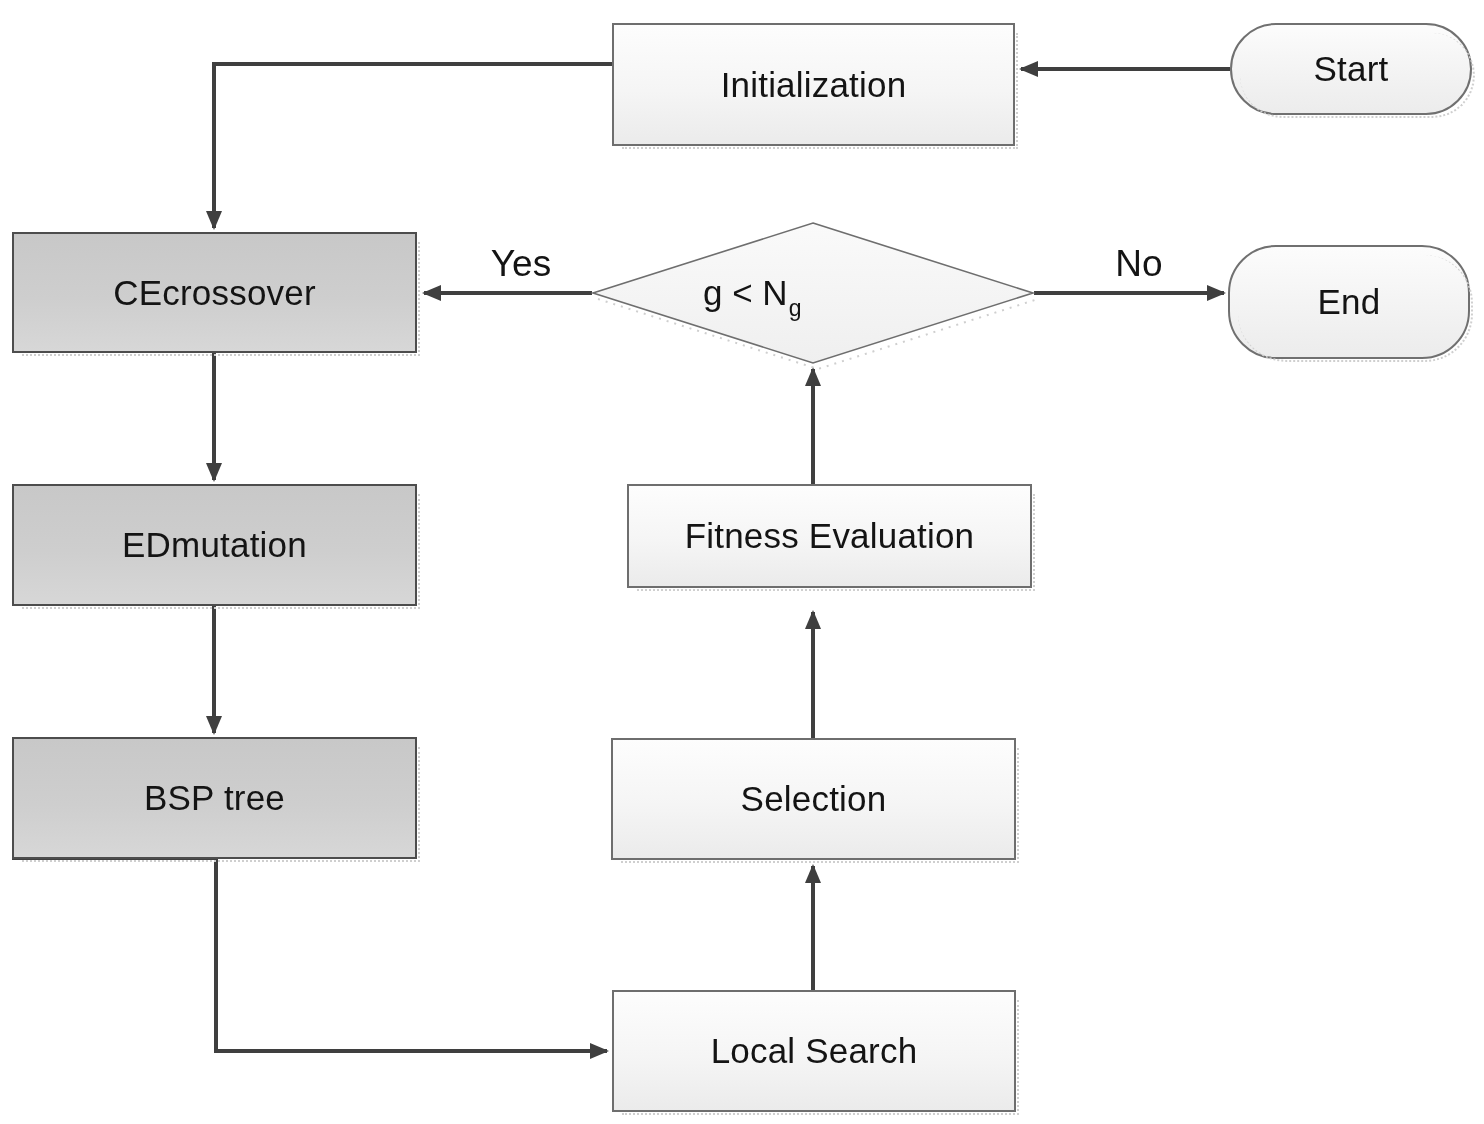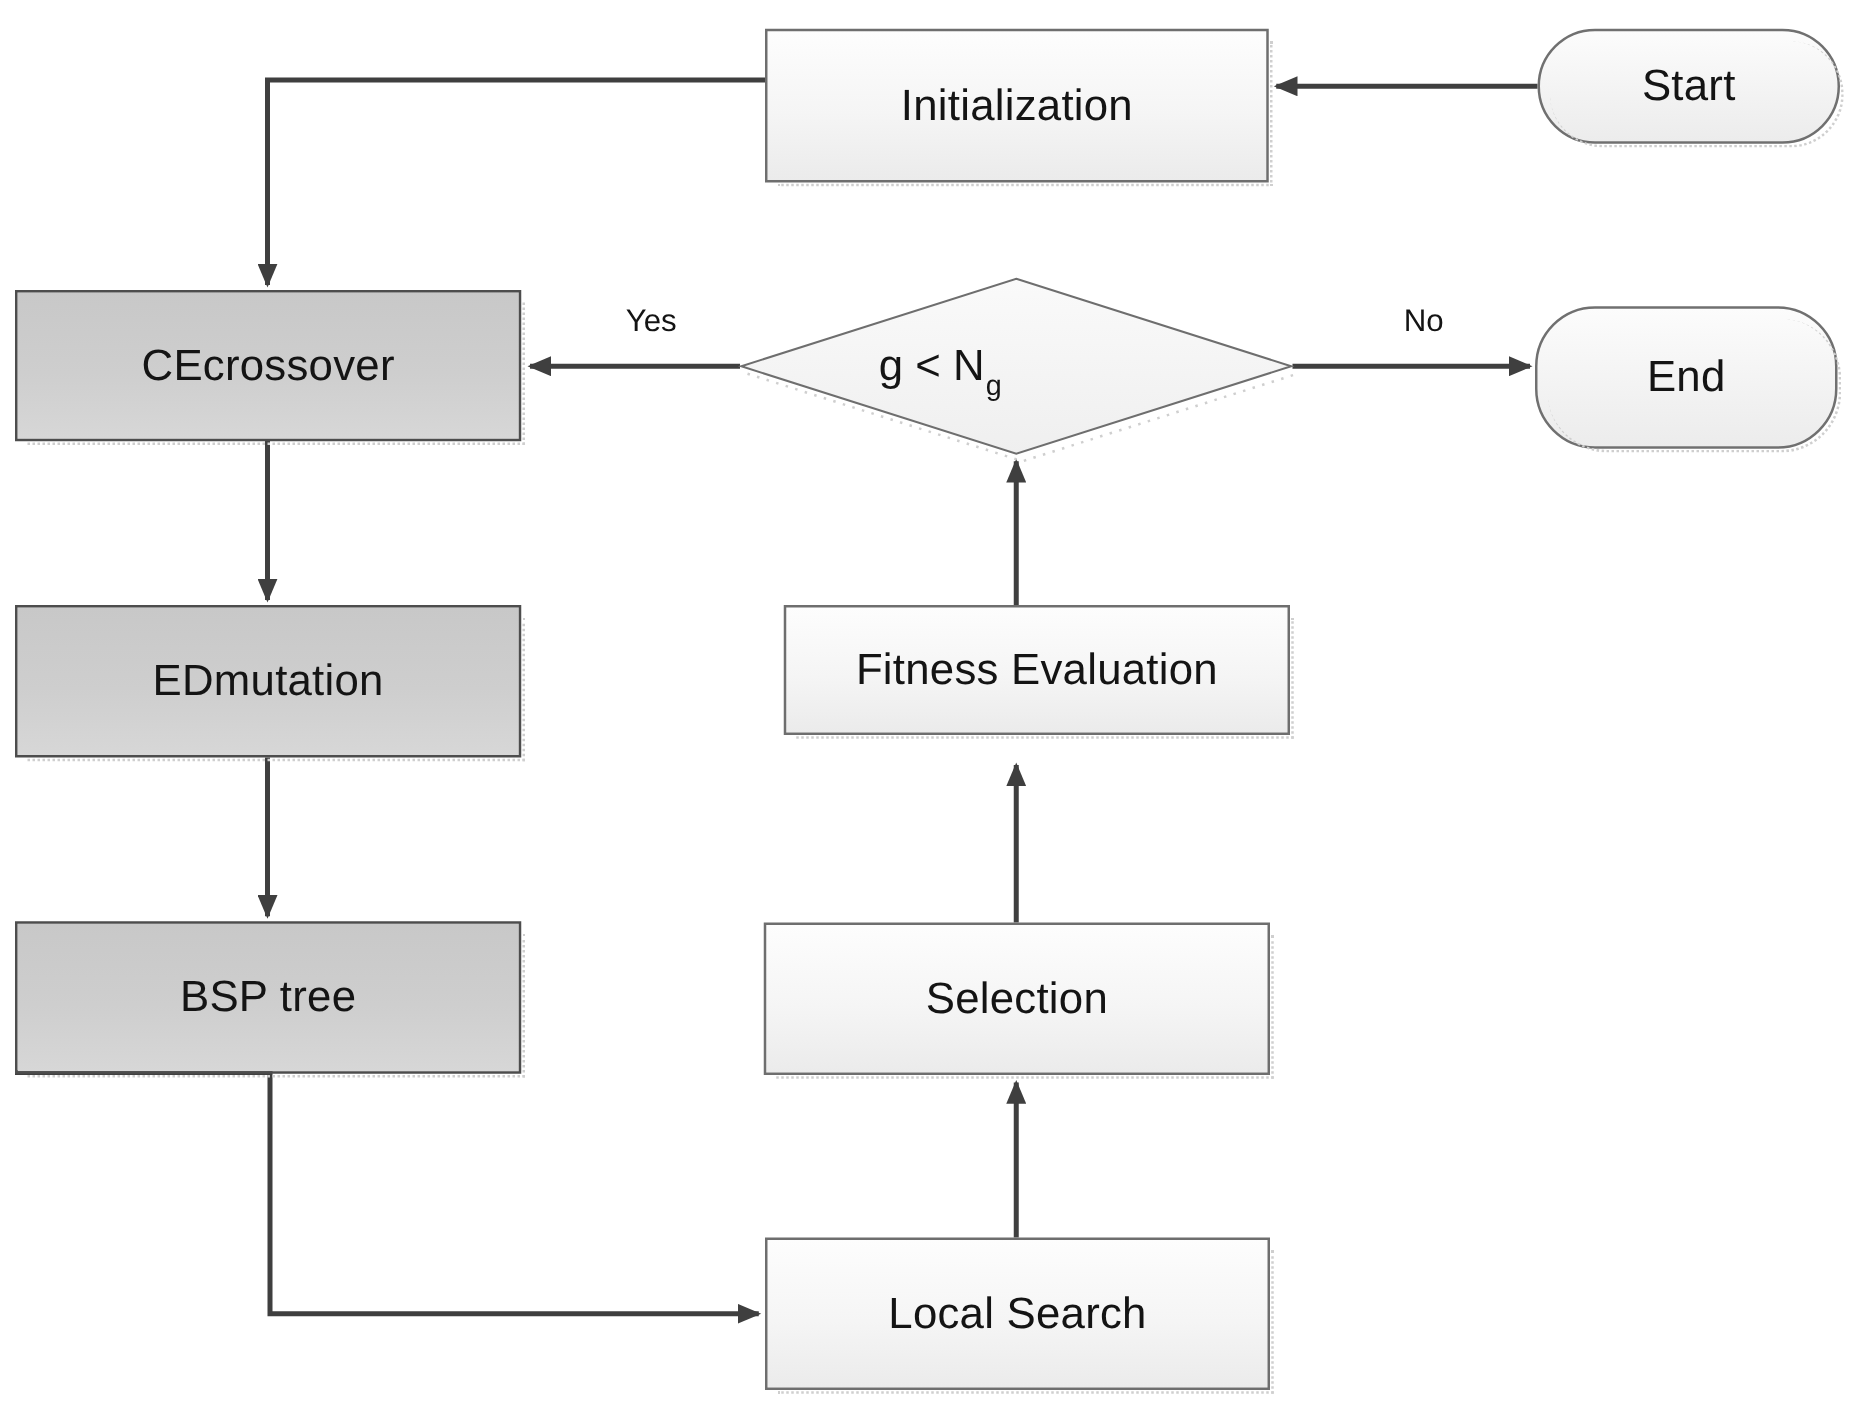--- a/index.html
+++ b/index.html
@@ -54,21 +54,21 @@
     border: 2px solid #4d4d4d;
     background: linear-gradient(to bottom, #c8c8c8 0%, #cecece 55%, #d7d7d7 100%);
   }
   .terminator {
     border: 2px solid #707070;
     border-radius: 48px;
     background: linear-gradient(to bottom, #fcfcfc 0%, #f3f3f3 55%, #ececec 100%);
   }
   .edge-label {
     position: absolute;
-    font-size: 25px;
+    font-size: 37px;
     color: #141414;
     text-align: center;
     width: 120px;
   }
   .decision-label {
     position: absolute;
     left: 703px;
     top: 262px;
     width: 220px;
     height: 62px;

